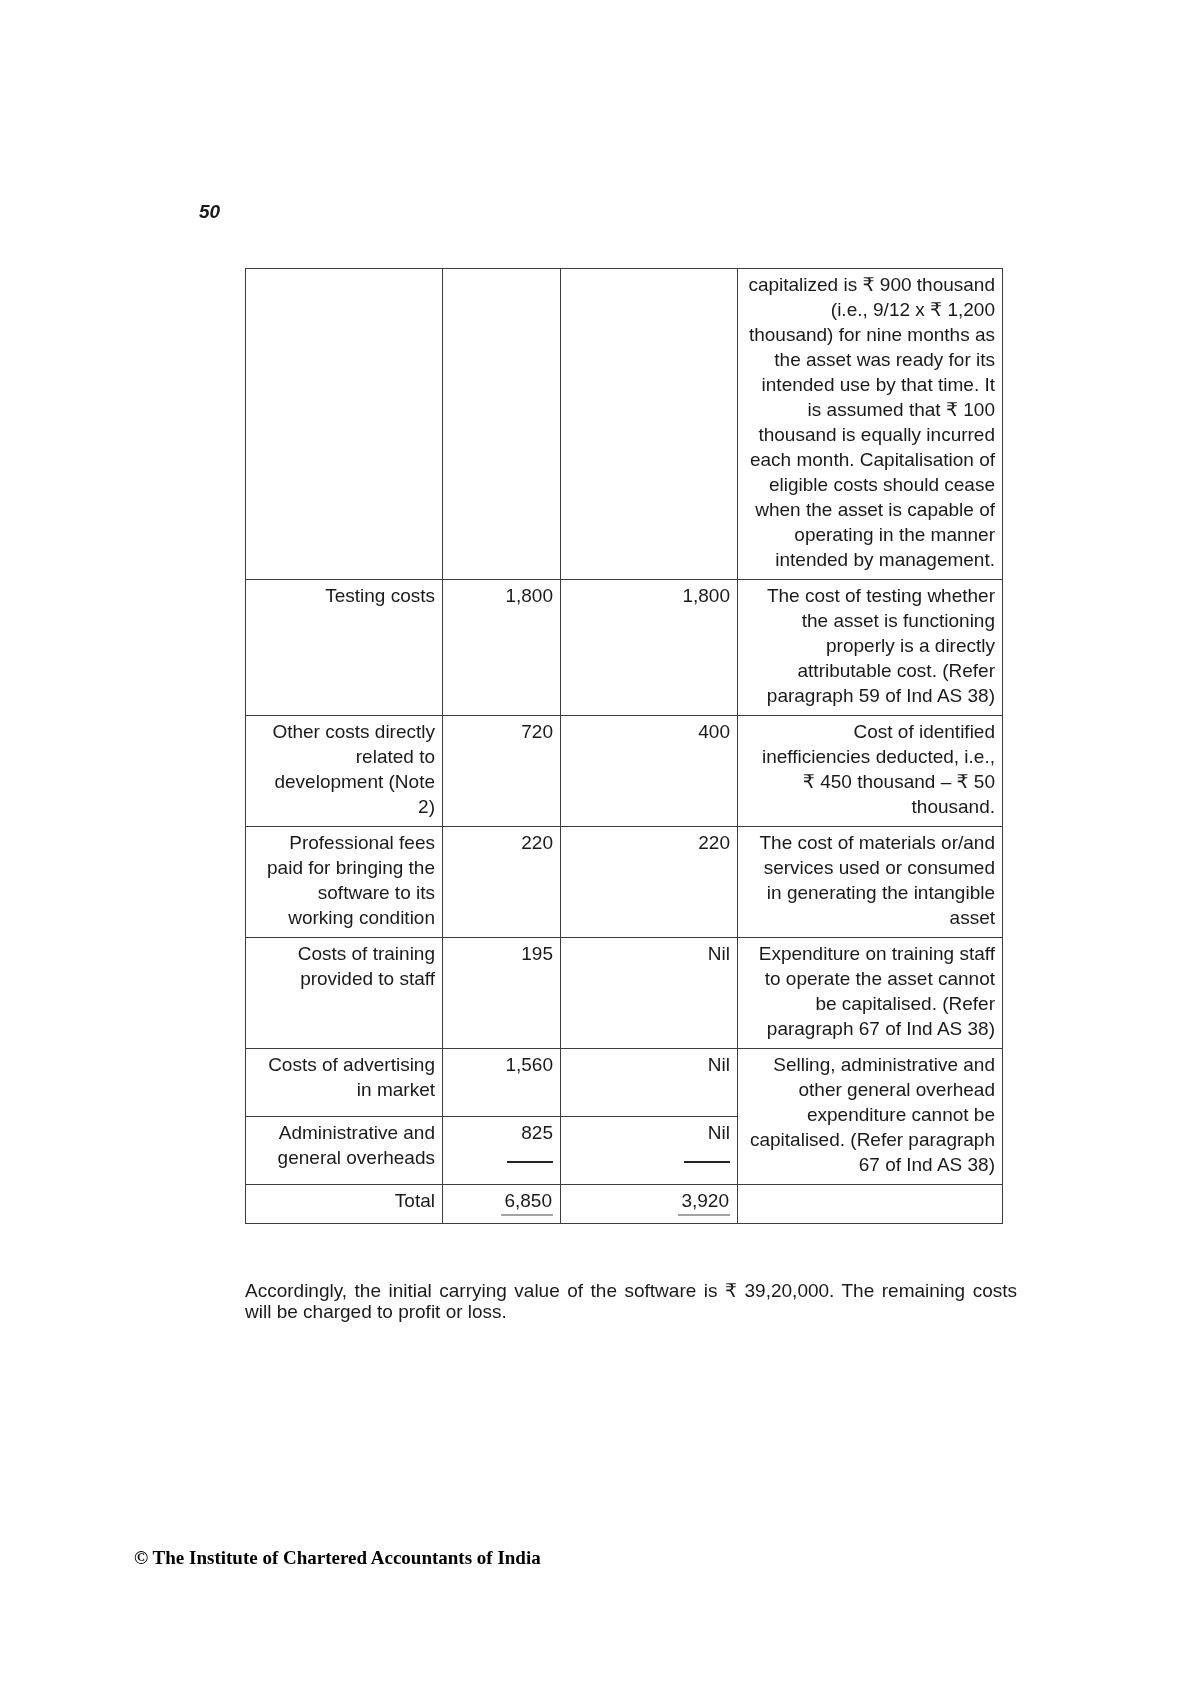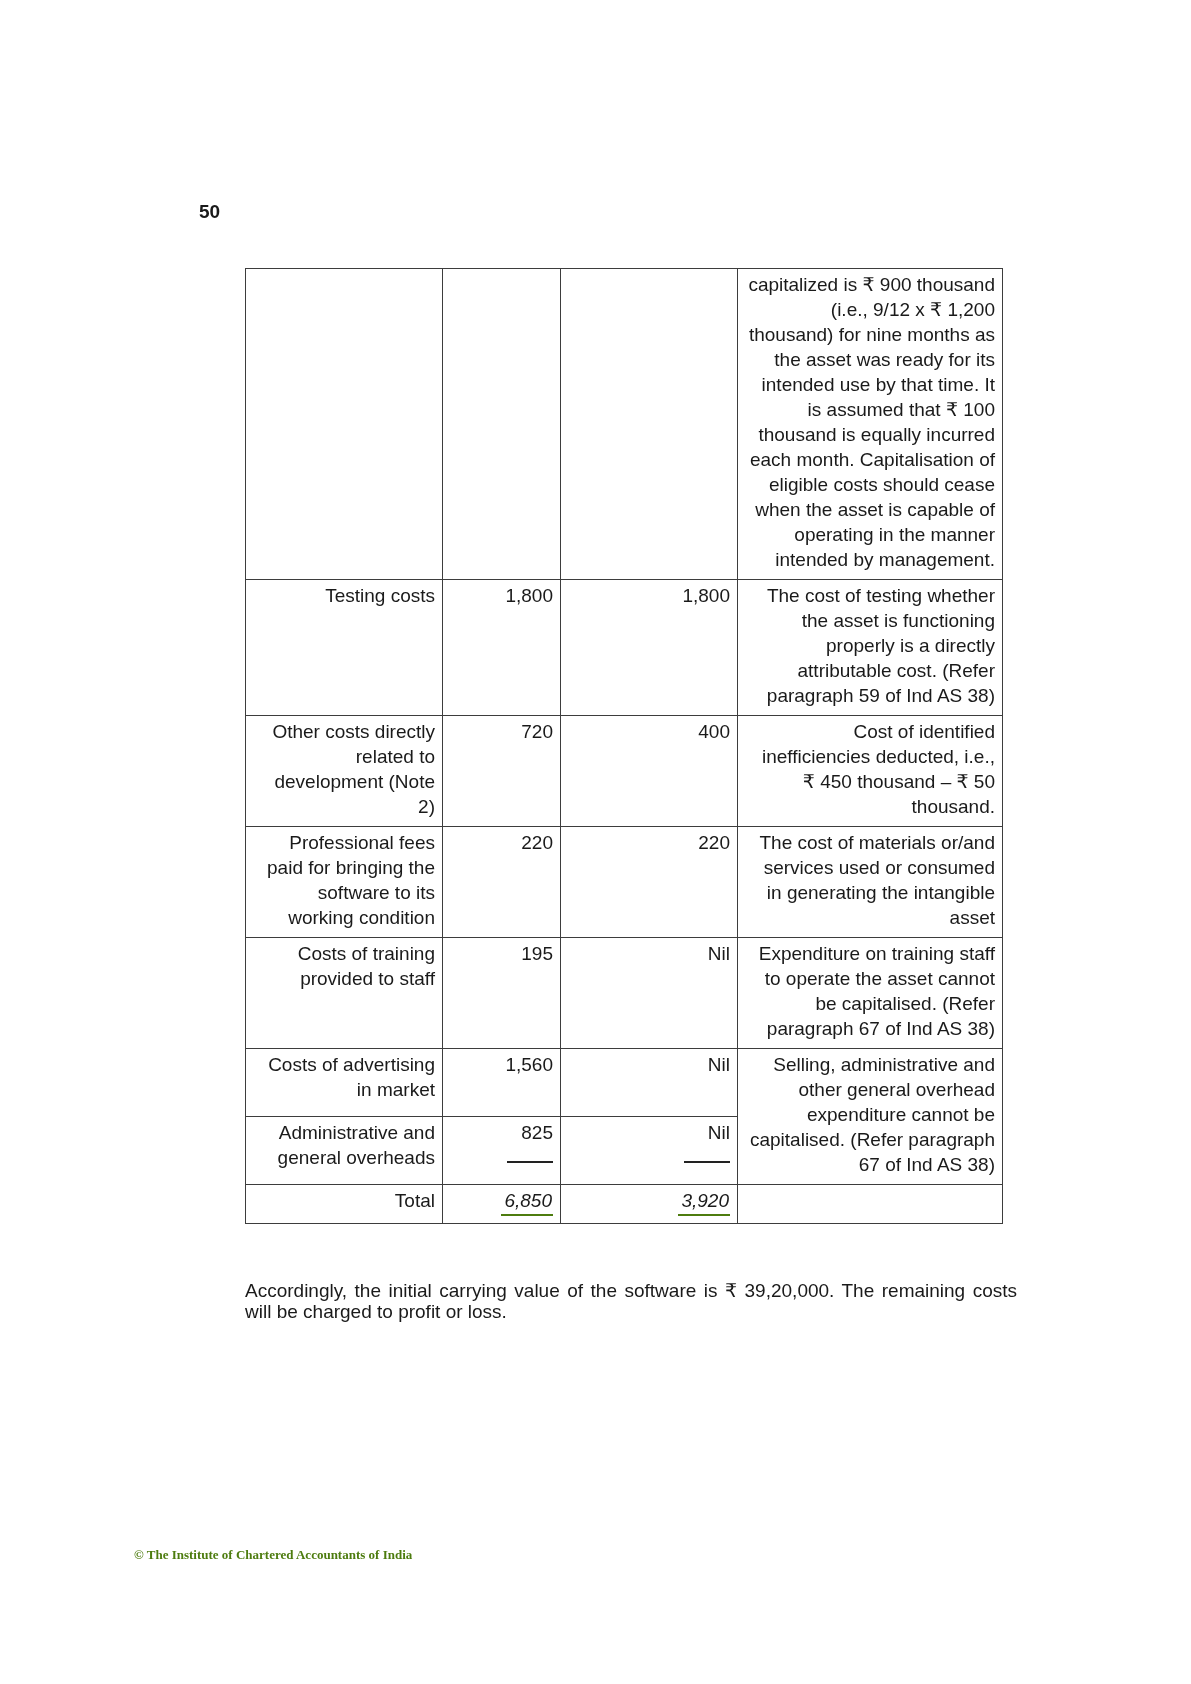--- a/index.html
+++ b/index.html
@@ -6,21 +6,21 @@
   .page{
     position:relative;
     width:1191px;height:1684px;
     background:#ffffff;
     font-family:"Liberation Sans","DejaVu Sans",sans-serif;
     color:#1a1a1a;
     overflow:hidden;
   }
   .page-number{
     position:absolute;left:199px;top:201px;
-    font-size:19px;font-weight:bold;
+    font-size:19px;font-weight:bold;font-style:italic;
   }
   .header-title{
     position:absolute;left:245px;top:201px;width:650px;
     text-align:center;font-size:19px;font-weight:bold;
     letter-spacing:-0.2px;
   }
   table.main{
     position:absolute;left:245px;top:268px;
     border-collapse:collapse;table-layout:fixed;
     width:757px;
@@ -37,34 +37,33 @@
   td.num-cell{text-align:right;padding-right:7px;}
   td.num-cell-2{text-align:right;padding-right:9px;}
   td.remark-cell{text-align:justify;padding-left:9px;padding-right:8px;}
   .sum-rule{
     width:46px;height:0;
     border-bottom:2px solid #222222;
     margin:16px 0 2px auto;
   }
   .total-num{
     display:inline-block;
-    border-bottom:2px solid #4d7c0f;
+    border-bottom:2px solid #a3a3a3;
     padding:0 1px 1px 3px;
-    font-style:italic;
   }
   .closing{
     position:absolute;left:245px;top:1261px;width:772px;
     font-size:19px;line-height:21px;
     text-align:justify;
   }
   .footer{
     position:absolute;left:134px;top:1547px;
     font-family:"Liberation Serif","DejaVu Serif",serif;
-    font-size:13px;font-weight:bold;
-    color:#4d7c0f;
+    font-size:19px;font-weight:bold;
+    color:#000000;
   }
 </style>
 </head>
 <body>
 
 <div class="page">
 
   <div class="page-number">50</div>
 
   <table class="main">

